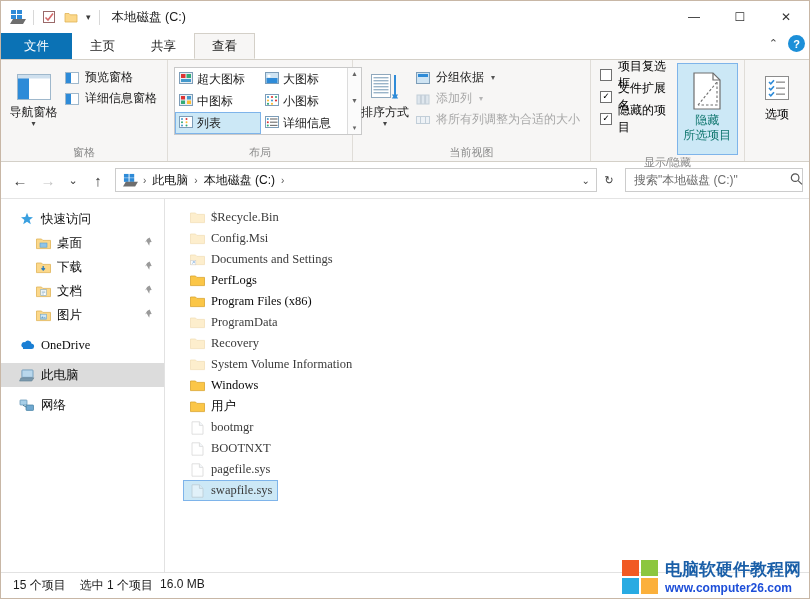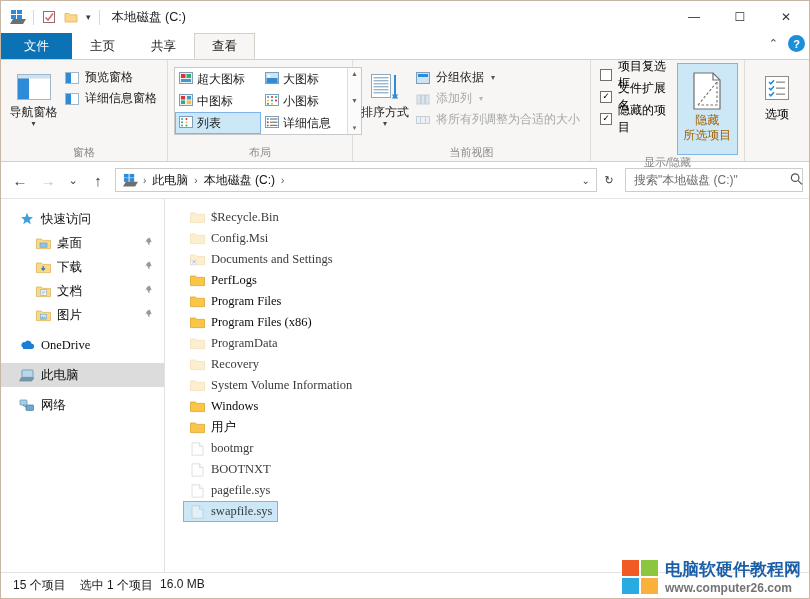--- a/index.html
+++ b/index.html
@@ -145,21 +145,21 @@
   }
   .cbox.checked::after {
     content:"✓"; font-size:10px; color:#000; line-height:10px;
   }
 
   .hidebtn {
     width:68px; display:flex; flex-direction:column; align-items:center; justify-content:flex-start;
     background:#cce8f6; border:1px solid #7eb4ea; height:92px; padding-top:5px;
     margin-left:4px;
   }
-  .hidebtn .lbl { font-size:12px; color:#a16207; text-align:center; line-height:15px; }
+  .hidebtn .lbl { font-size:12px; color:#0f766e; text-align:center; line-height:15px; }
 
   .optbtn { width:58px; display:flex; flex-direction:column; align-items:center; padding-top:6px; }
 
   
   .addrbar {
     height: 36px; min-height:36px; display:flex; align-items:center;
     background:#ffffff; padding:0 6px; gap:2px;
   }
   .navbtn { width:26px; height:26px; display:flex; align-items:center; justify-content:center; font-size:15px; color:#3b3b3b;}
   .navbtn.dis { color:#c3c3c3; }
@@ -222,21 +222,21 @@
 
   
   .watermark {
     position:absolute; right:8px; bottom:4px;
     display:flex; align-items:center; gap:7px;
   }
   .wmlogo { display:grid; grid-template-columns:17px 17px; grid-template-rows:16px 16px; gap:2px; }
   .wmlogo div { width:17px; height:16px; }
   .wmtext { display:flex; flex-direction:column; line-height:1; }
   .wmtitle { font-size:17px; font-weight:bold; color:#1a5fa8; letter-spacing:0px; }
-  .wmurl { font-size:12px; font-weight:bold; color:#737373; margin-top:4px; letter-spacing:0px;}
+  .wmurl { font-size:12px; font-weight:bold; color:#1d4ed8; margin-top:4px; letter-spacing:0px;}
 </style>
 </head>
 <body>
 
 <div class="window">
 
   <div class="titlebar">
     <div class="qat">
       <div class="qat-ico">
         <svg width="17" height="16" viewBox="0 0 17 16">
@@ -710,30 +710,20 @@
           <div class="frow">
         <span class="fico">
           <svg width="15" height="13" viewBox="0 0 15 13">
                 <path d="M0.5 2 h5 l1.3 1.4 h7.7 v8.2 h-14 z" fill="#fbc647" stroke="#d9a52f" stroke-width="0.8"></path>
               </svg>
         </span>
         <span>PerfLogs</span>
       </div>
         </div>
 
-      <div class="frowwrap">
-          <div class="frow">
-        <span class="fico">
-          <svg width="15" height="13" viewBox="0 0 15 13">
-                <path d="M0.5 2 h5 l1.3 1.4 h7.7 v8.2 h-14 z" fill="#fbc647" stroke="#d9a52f" stroke-width="0.8"></path>
-              </svg>
-        </span>
-        <span>Program Files</span>
-      </div>
-        </div>
 
       <div class="frowwrap">
           <div class="frow">
         <span class="fico">
           <svg width="15" height="13" viewBox="0 0 15 13">
                 <path d="M0.5 2 h5 l1.3 1.4 h7.7 v8.2 h-14 z" fill="#fbc647" stroke="#d9a52f" stroke-width="0.8"></path>
               </svg>
         </span>
         <span>Program Files (x86)</span>
       </div>

